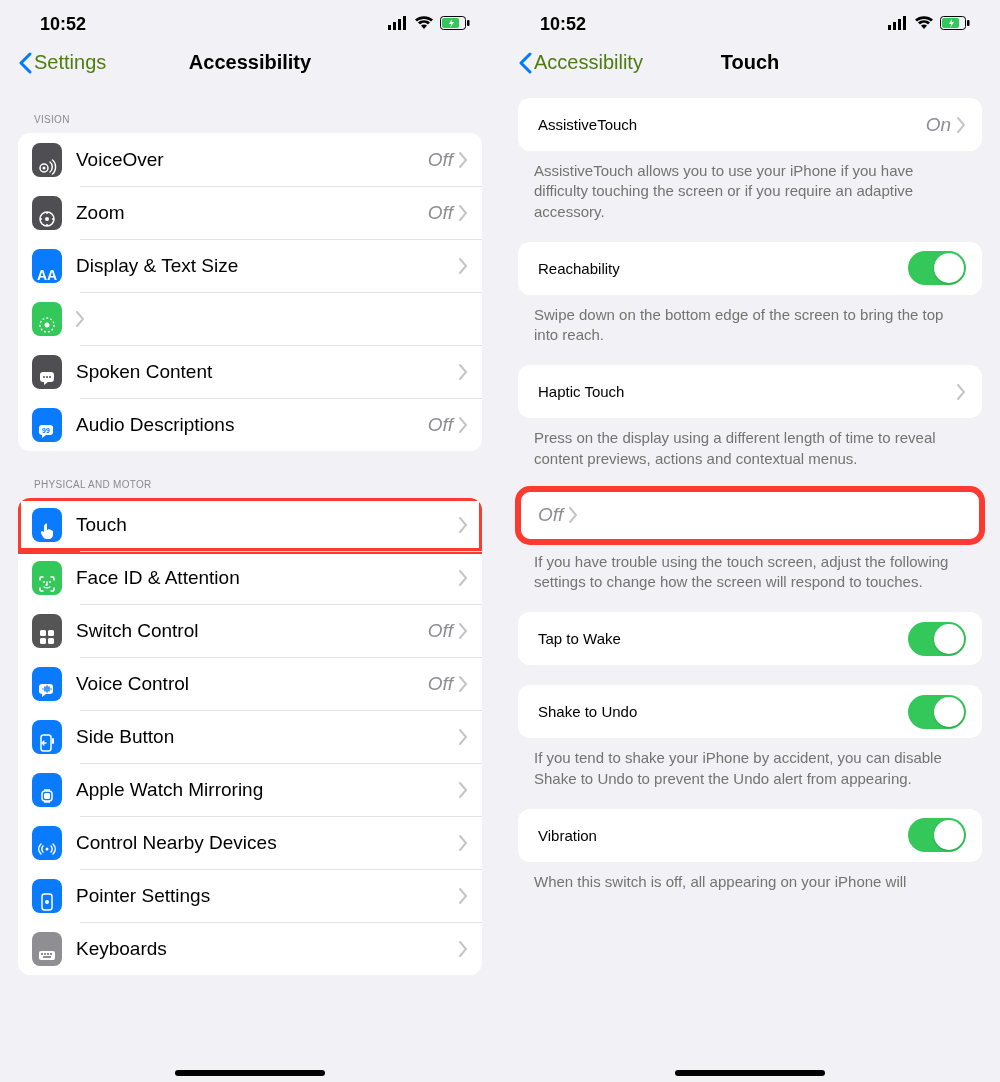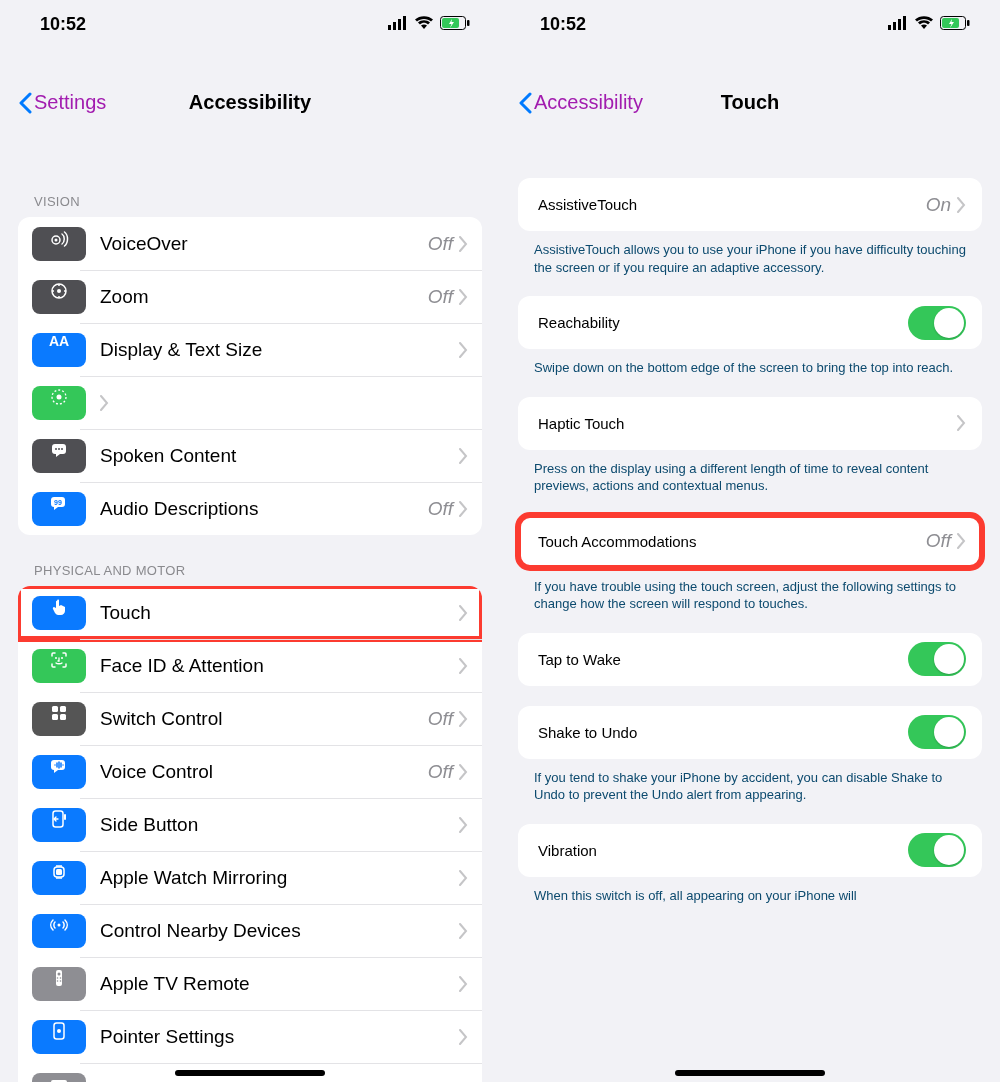--- a/index.html
+++ b/index.html
@@ -12,59 +12,58 @@
   overflow: hidden;
 }
 .phone {
   width: 500px;
   height: 100%;
   background: #f2f2f6;
   display: flex;
   flex-direction: column;
   overflow: hidden;
   position: relative;
-  gap: 40px;
 }
 .status-bar {
   display: flex;
   align-items: center;
   justify-content: space-between;
   padding: 14px 30px 6px 40px;
   background: #f2f2f6;
   font-size: 18px;
   font-weight: 600;
 }
 .status-right { display: flex; align-items: center; gap: 6px; }
 .nav {
   display: flex;
   align-items: center;
   padding: 10px 18px 12px 18px;
   position: relative;
 }
 .nav-back {
   display: flex;
   align-items: center;
-  color: #a21caf;
+  color: #4d7c0f;
   font-size: 20px;
 }
 .nav-back svg { margin-right: 2px; }
 .nav-title {
   position: absolute;
   left: 0; right: 0;
   text-align: center;
   font-size: 20px;
   font-weight: 600;
   pointer-events: none;
 }
 .content { flex: 1; overflow: hidden; }
 
 .section-header {
   padding: 28px 34px 8px 34px;
   color: #8a8a8e;
-  font-size: 13px;
+  font-size: 10px;
   text-transform: uppercase;
   letter-spacing: 0.3px;
 }
 .group {
   background: #fff;
   margin: 0 18px;
   border-radius: 12px;
   overflow: hidden;
 }
 .row {
@@ -77,25 +76,25 @@
 .row + .row::before {
   content: "";
   position: absolute;
   top: 0;
   left: 62px;
   right: 0;
   height: 1px;
   background: #e3e3e6;
 }
 .row .icon {
-  width: 54px;
+  width: 30px;
   height: 34px;
   border-radius: 8px;
   display: flex;
-  align-items: flex-start;
+  align-items: flex-end;
   justify-content: center;
   margin-right: 14px;
   flex-shrink: 0;
   color: #fff;
 }
 .row .label {
   flex: 1;
   font-size: 19px;
   color: #000;
 }
@@ -104,22 +103,22 @@
   font-size: 19px;
   margin-right: 6px;
   font-style: italic;
 }
 .chevron { color: #c5c5c7; }
 .row.noicon { padding-left: 20px; padding-right: 16px; }
 .row.noicon .label { font-size: 15px; }
 
 .footer-note {
   padding: 10px 34px 0 34px;
-  color: #0c4a6e;
-  font-size: 13px;
+  color: #737373;
+  font-size: 15px;
   line-height: 1.35;
 }
 .group + .footer-note { padding-top: 10px; }
 .group-wrap { margin-top: 20px; }
 .group-wrap.first { margin-top: 12px; }
 
 .highlight {
   outline: 6px solid #fc3b30;
   outline-offset: -3px;
 }
@@ -363,36 +362,20 @@
               <path d="M5 6 C2 9 2 13 5 16 M7 8 C5.5 9.5 5.5 12.5 7 14 M15 8 C16.5 9.5 16.5 12.5 15 14 M17 6 C20 9 20 13 17 16" stroke="#fff" stroke-width="1.5" fill="none" stroke-linecap="round"></path>
               <circle cx="11" cy="11" r="1.5" fill="#fff"></circle>
             </svg>
           </div>
         <span class="label">Control Nearby Devices</span>
         <svg class="chevron" width="9" height="16" viewBox="0 0 9 16">
             <path d="M1 1 L7 8 L1 15" stroke="currentColor" stroke-width="2" fill="none" stroke-linecap="round"></path>
           </svg>
       </div>
       <div class="row">
-        <div class="icon icon-bg-lightgray">
-            <svg width="22" height="22" viewBox="0 0 22 22">
-              <rect x="8" y="3" width="6" height="16" rx="2" fill="#fff"></rect>
-              <circle cx="11" cy="7" r="1.5" fill="#8e8e93"></circle>
-              <circle cx="9.5" cy="11" r="0.8" fill="#8e8e93"></circle>
-              <circle cx="12.5" cy="11" r="0.8" fill="#8e8e93"></circle>
-              <circle cx="9.5" cy="14" r="0.8" fill="#8e8e93"></circle>
-              <circle cx="12.5" cy="14" r="0.8" fill="#8e8e93"></circle>
-            </svg>
-          </div>
-        <span class="label">Apple TV Remote</span>
-        <svg class="chevron" width="9" height="16" viewBox="0 0 9 16">
-            <path d="M1 1 L7 8 L1 15" stroke="currentColor" stroke-width="2" fill="none" stroke-linecap="round"></path>
-          </svg>
-      </div>
-      <div class="row">
         <div class="icon icon-bg-blue">
             <svg width="22" height="22" viewBox="0 0 22 22">
               <rect x="6" y="3" width="10" height="16" rx="2.5" stroke="#fff" stroke-width="1.5" fill="none"></rect>
               <circle cx="11" cy="11" r="2" fill="#fff"></circle>
             </svg>
           </div>
         <span class="label">Pointer Settings</span>
         <svg class="chevron" width="9" height="16" viewBox="0 0 9 16">
             <path d="M1 1 L7 8 L1 15" stroke="currentColor" stroke-width="2" fill="none" stroke-linecap="round"></path>
           </svg>
@@ -483,21 +466,20 @@
               <path d="M1 1 L7 8 L1 15" stroke="currentColor" stroke-width="2" fill="none" stroke-linecap="round"></path>
             </svg>
         </div>
       </div>
       <div class="footer-note">Press on the display using a different length of time to reveal content previews, actions and contextual menus.</div>
     </div>
 
     <div class="group-wrap">
       <div class="group highlight">
         <div class="row noicon">
-          <span class="label">Touch Accommodations</span>
           <span class="value">Off</span>
           <svg class="chevron" width="9" height="16" viewBox="0 0 9 16">
               <path d="M1 1 L7 8 L1 15" stroke="currentColor" stroke-width="2" fill="none" stroke-linecap="round"></path>
             </svg>
         </div>
       </div>
       <div class="footer-note">If you have trouble using the touch screen, adjust the following settings to change how the screen will respond to touches.</div>
     </div>
 
     <div class="group-wrap">

